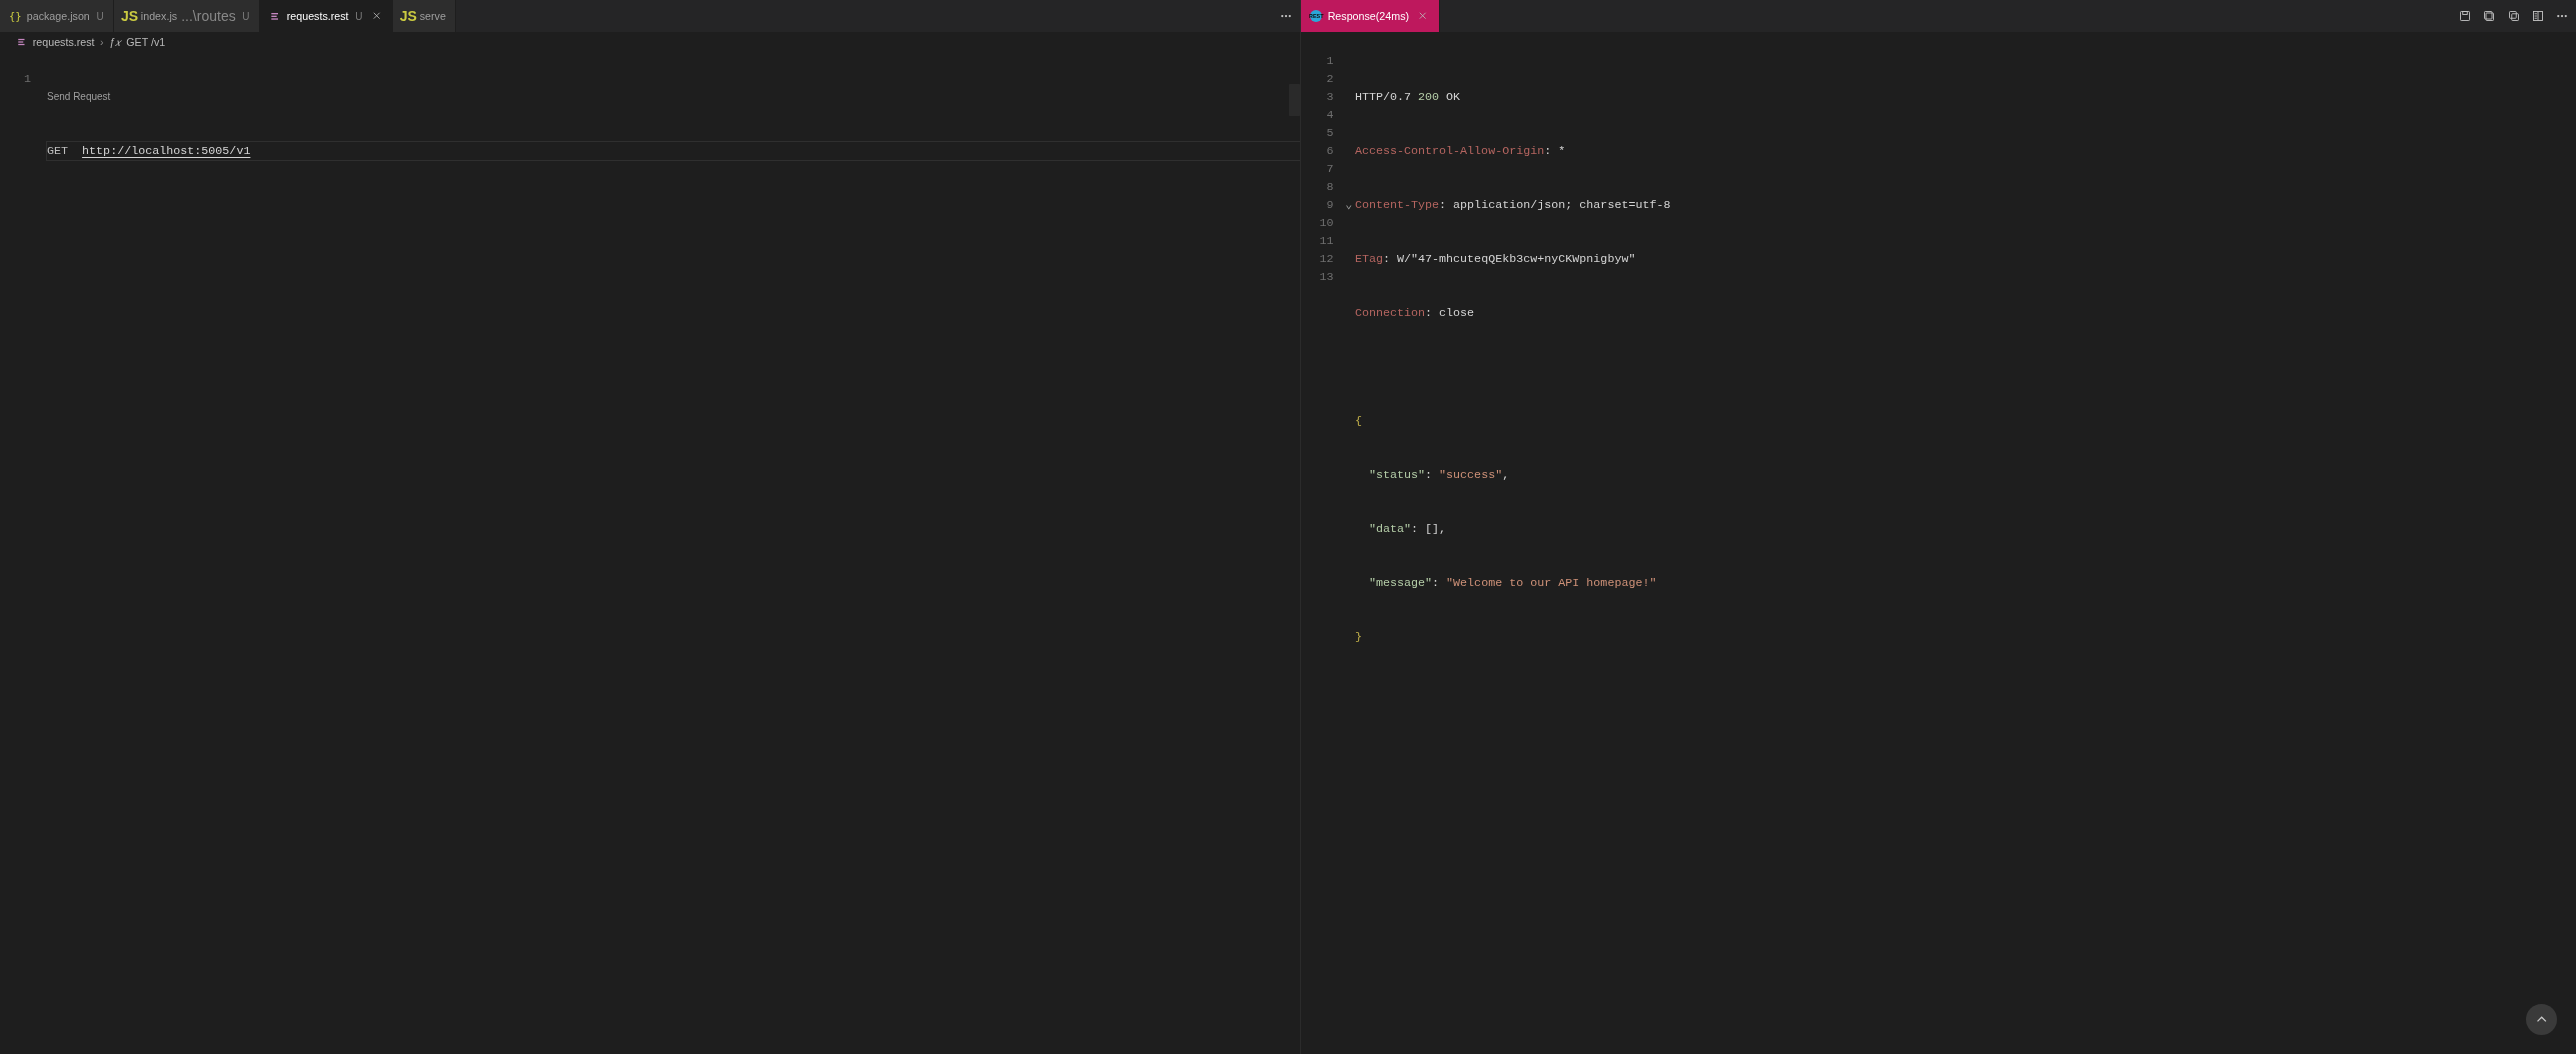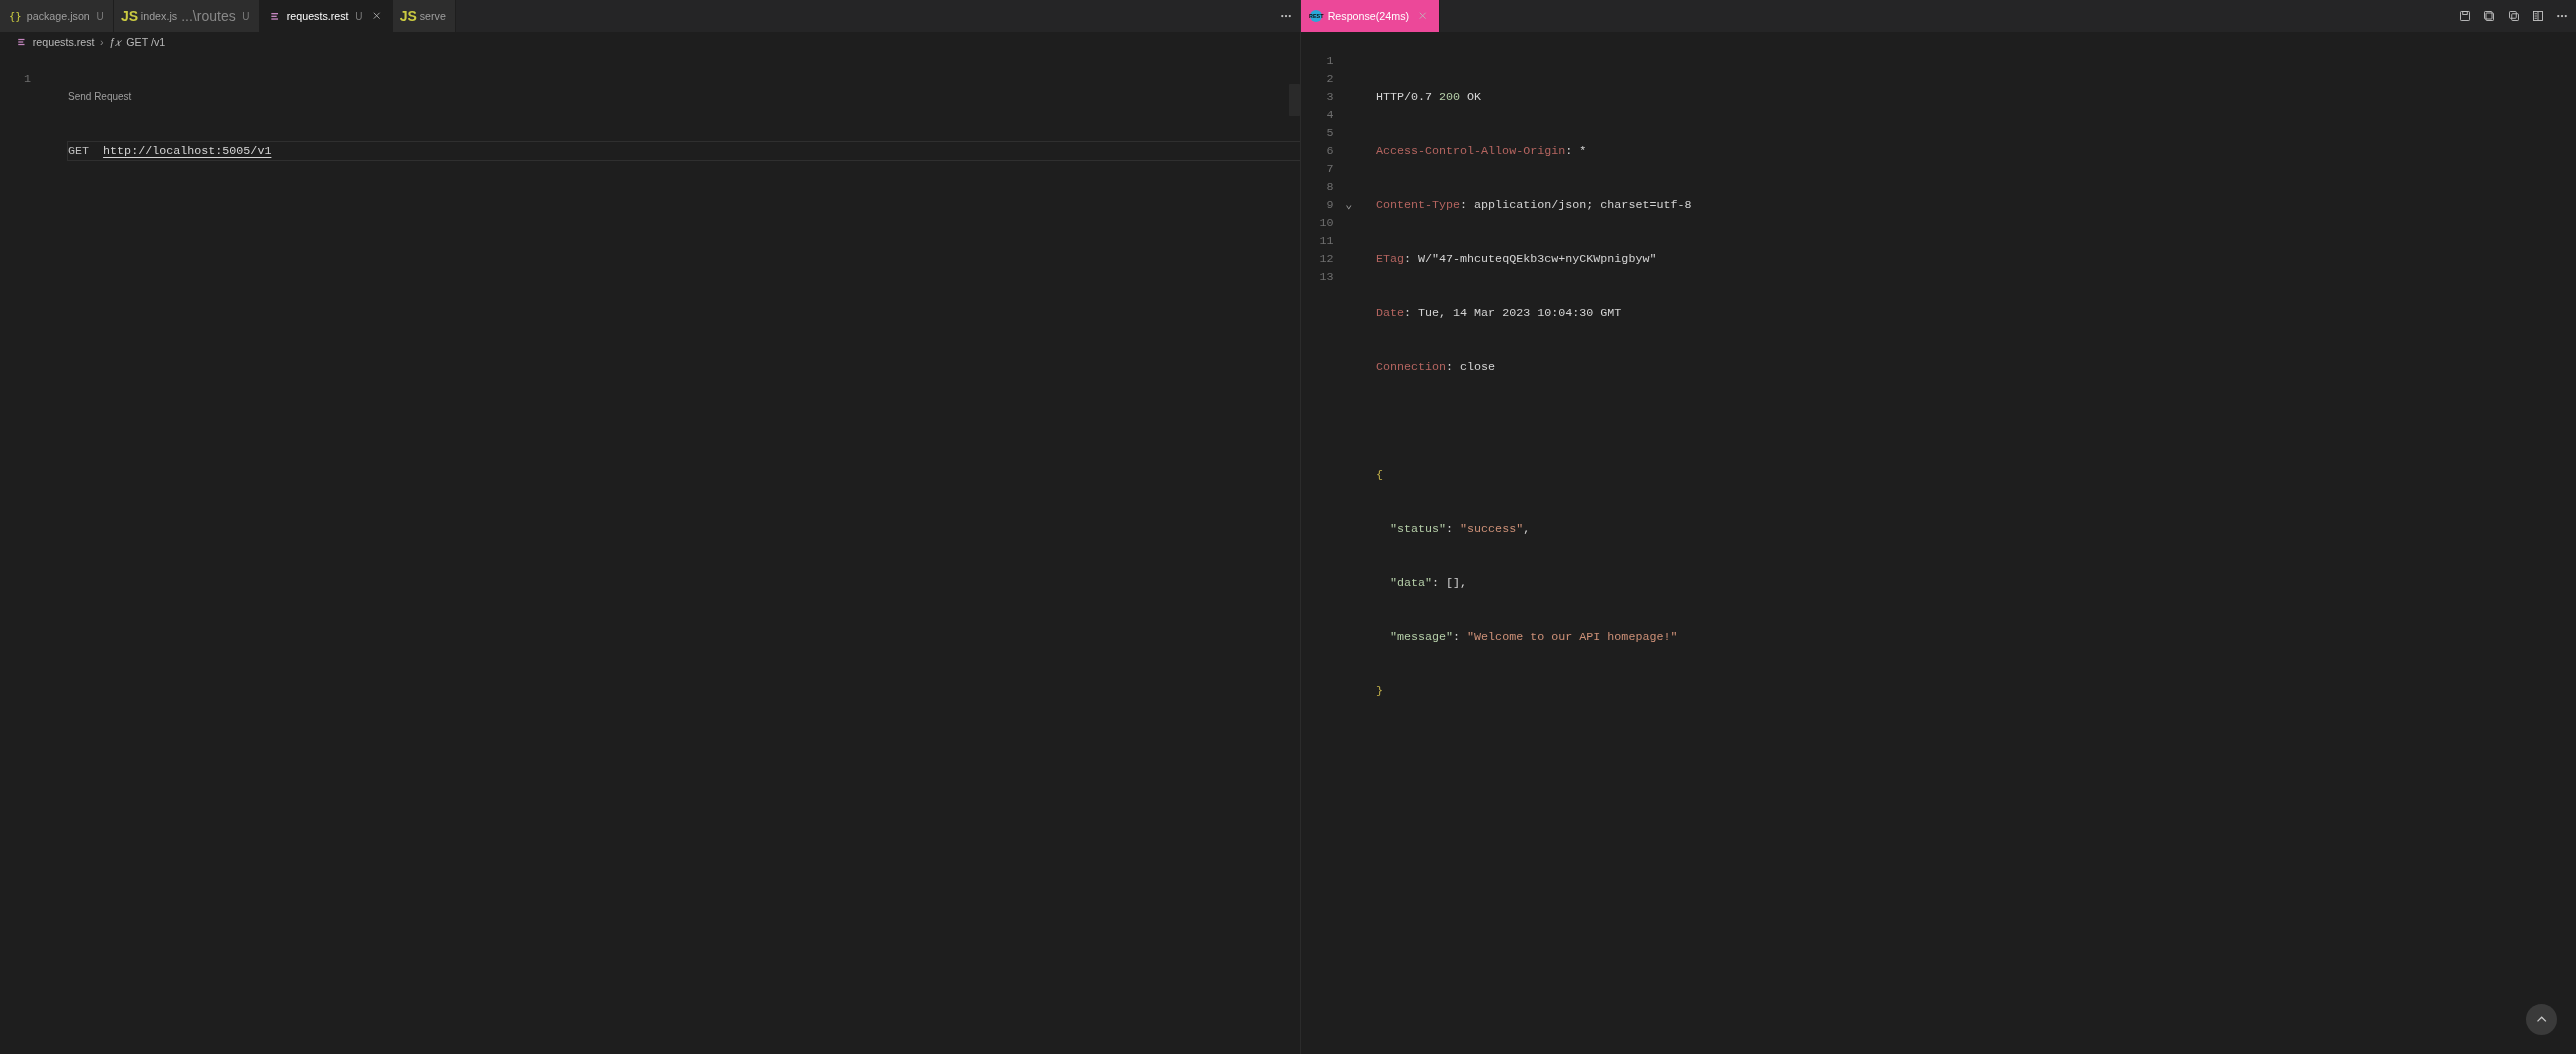--- a/index.html
+++ b/index.html
@@ -106,21 +106,20 @@
     padding-right: 16px;
     color: #6e6e6e;
     user-select: none;
   }
   .gutter.wide { width: 42px; padding-right: 9.4px; }
   .code {
     flex: 1;
     white-space: pre;
     color: #d4d4d4;
     position: relative;
-    margin-left: 21px;
   }
   .codelens {
     color: #9f9f9f;
     font-family: 'Segoe UI', sans-serif;
     font-size: 10px;
     cursor: pointer;
     padding-left: 0;
   }
   .current-line {
     background: #2a2a2a1a;
@@ -241,21 +240,21 @@
       <div class="code">
         <div class="codelens">Send Request</div>
         <div class="current-line"><span class="tk-method">GET</span>  <span class="tk-url">http://localhost:5005/v1</span></div>
       </div>
       <div class="minimap"></div>
     </div>
   </div>
 
   <div class="pane pane-right">
     <div class="tabbar">
-      <div class="tab active" style="background:#ec4899;">
+      <div class="tab active" style="background:#be185d;">
         <span class="ic-restbadge">REST</span>
         <span>Response(24ms)</span>
         <span class="close">
           <svg width="9.4" height="9.4" viewBox="0 0 16 16" stroke="currentColor" stroke-width="1.4">
               <line x1="3" y1="3" x2="13" y2="13"></line>
               <line x1="13" y1="3" x2="3" y2="13"></line>
             </svg>
         </span>
       </div>
       <div class="tab-actions">
@@ -327,21 +326,20 @@
         <div>&nbsp;</div>
           <div>&nbsp;</div>
           <div>&nbsp;</div>
           <div>&nbsp;</div>
       </div>
       <div class="code">
         <div><span class="tk-proto">HTTP/0.7 </span><span class="tk-status">200</span><span class="tk-proto"> OK</span></div>
         <div><span class="tk-header">Access-Control-Allow-Origin</span><span class="tk-punc">: </span><span>*</span></div>
         <div><span class="tk-header">Content-Type</span><span class="tk-punc">: </span><span>application/json; charset=utf-8</span></div>
         <div><span class="tk-header">ETag</span><span class="tk-punc">: </span><span>W/"47-mhcuteqQEkb3cw+nyCKWpnigbyw"</span></div>
-        <div><span class="tk-header">Date</span><span class="tk-punc">: </span><span>Tue, 14 Mar 2023 10:04:30 GMT</span></div>
         <div><span class="tk-header">Connection</span><span class="tk-punc">: </span><span>close</span></div>
         <div><span></span>&nbsp;</div>
         <div><span class="tk-brace">{</span></div>
         <div><span>  </span><span class="tk-key">"status"</span><span class="tk-punc">: </span><span class="tk-string">"success"</span><span class="tk-punc">,</span></div>
         <div><span>  </span><span class="tk-key">"data"</span><span class="tk-punc">: </span><span class="tk-punc">[]</span><span class="tk-punc">,</span></div>
         <div><span>  </span><span class="tk-key">"message"</span><span class="tk-punc">: </span><span class="tk-string">"Welcome to our API homepage!"</span></div>
         <div><span class="tk-brace">}</span></div>
       </div>
     </div>
 

